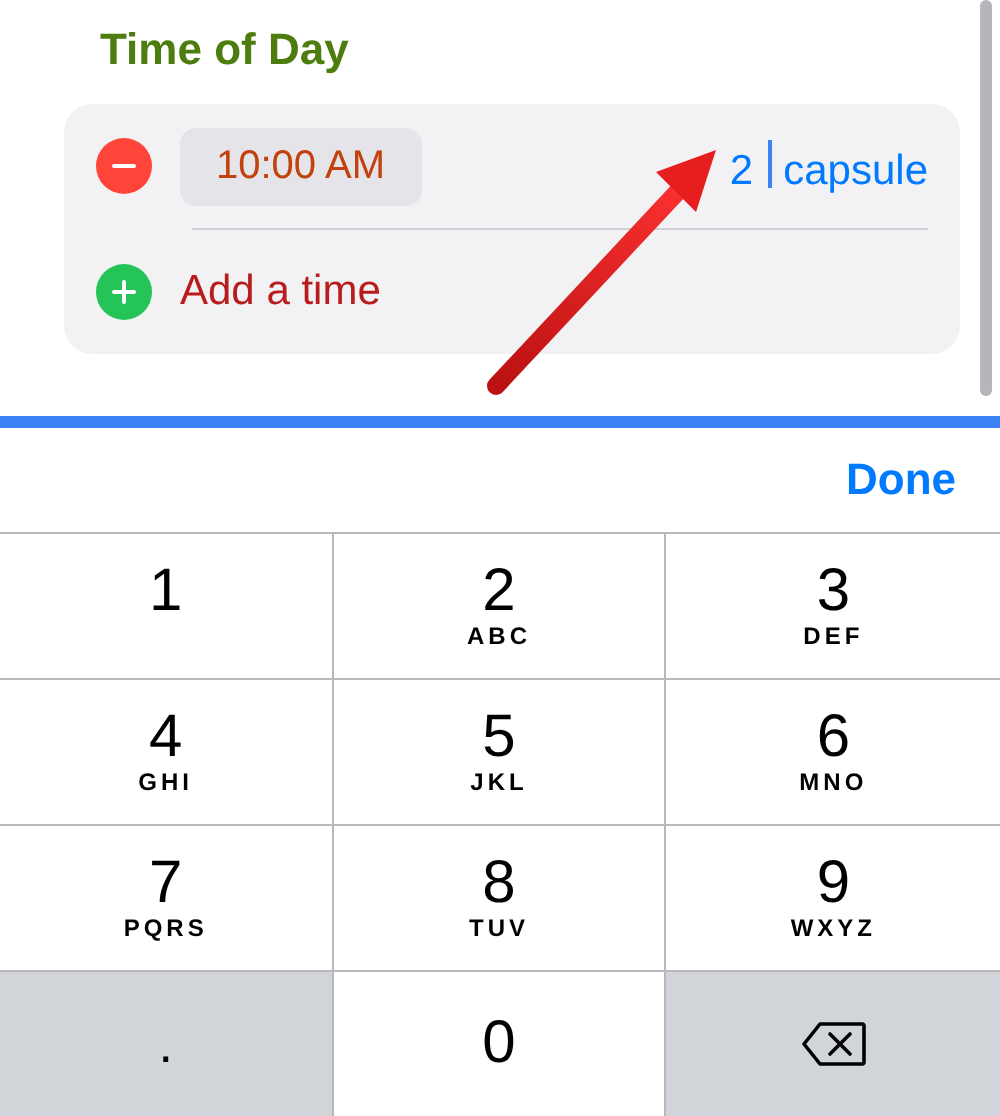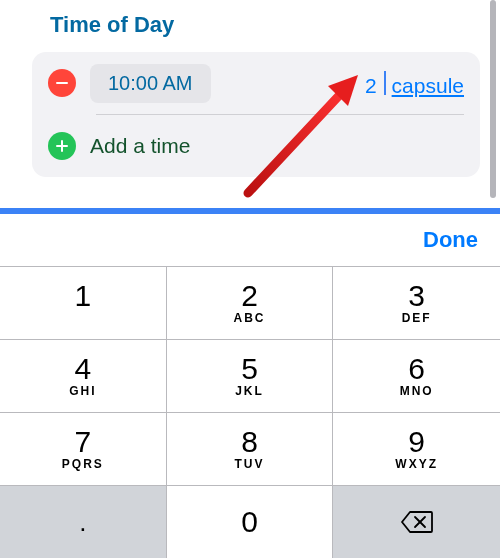--- a/index.html
+++ b/index.html
@@ -11,21 +11,21 @@
     position: relative;
     overflow: hidden;
   }
   .top-area {
     padding: 12px 0 0 0;
     position: relative;
   }
   .section-title {
     font-size: 22px;
     font-weight: 700;
-    color: #0369a1;
+    color: #4d7c0f;
     margin: 0 0 14px 50px;
   }
   .card {
     margin: 0 20px 0 32px;
     background: #f2f2f5;
     border-radius: 14px;
     padding: 0 16px;
   }
   .row {
     display: flex;
@@ -62,21 +62,21 @@
     background: #fff;
     border-radius: 1px;
   }
   .plus::before { width: 12px; height: 2.5px; }
   .plus::after  { width: 2.5px; height: 12px; }
   .time-chip {
     background: #e5e5e9;
     border-radius: 8px;
     padding: 8px 18px;
     font-size: 20px;
-    color: #0369a1;
+    color: #c2410c;
     font-weight: 400;
   }
   .spacer { flex: 1; }
   .dose-wrap {
     display: flex;
     align-items: baseline;
     gap: 6px;
     font-size: 21px;
   }
   .dose-num {
@@ -90,25 +90,24 @@
     height: 24px;
     background: #3b82f6;
     vertical-align: middle;
     margin-left: 1px;
     position: relative;
     top: 2px;
   }
   .dose-unit {
     color: #007aff;
     font-weight: 400;
-    text-decoration: underline;
   }
   .add-label {
     font-size: 21px;
-    color: #14532d;
+    color: #b91c1c;
     font-weight: 400;
   }
   .right-scrollbar {
     position: absolute;
     right: 4px;
     top: 0;
     width: 6px;
     height: 198px;
     background: #b5b5ba;
     border-radius: 3px;

